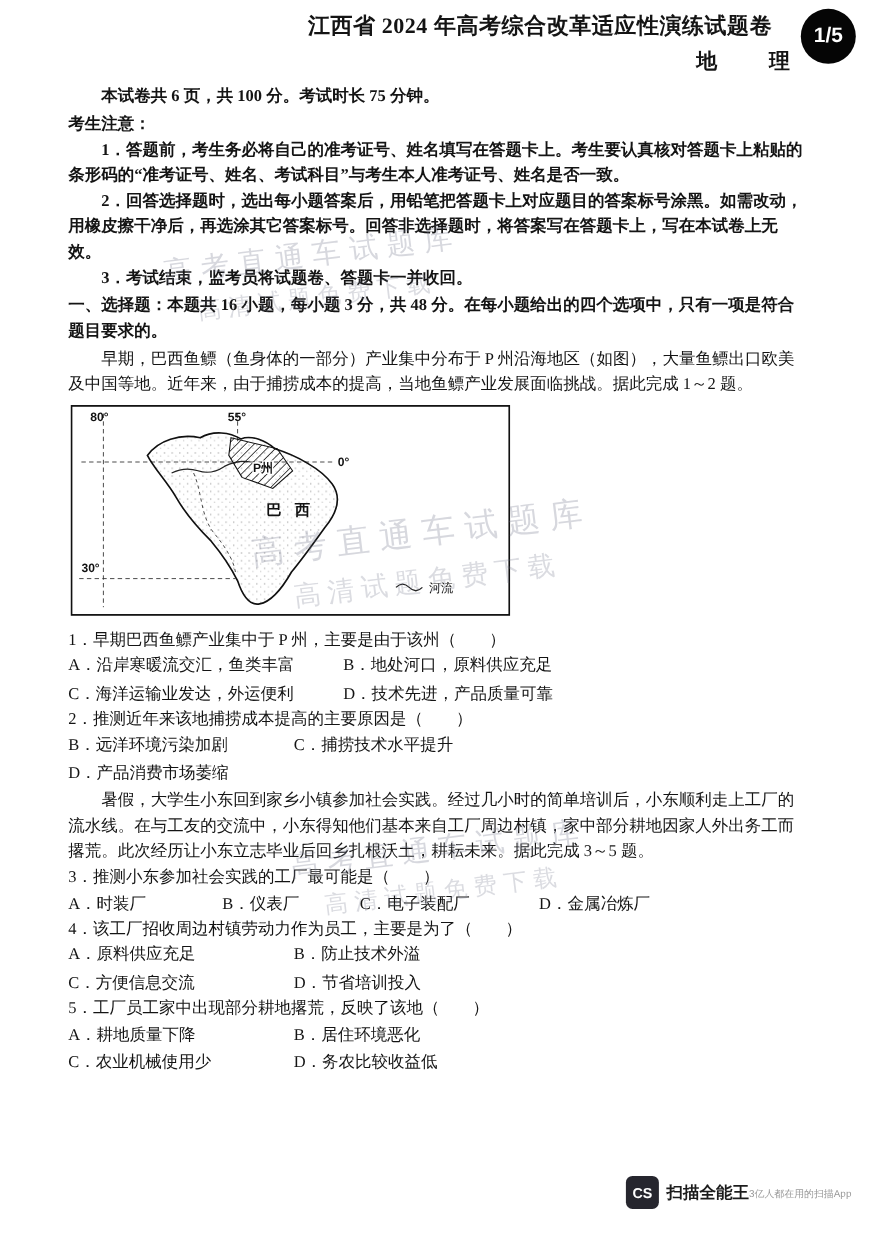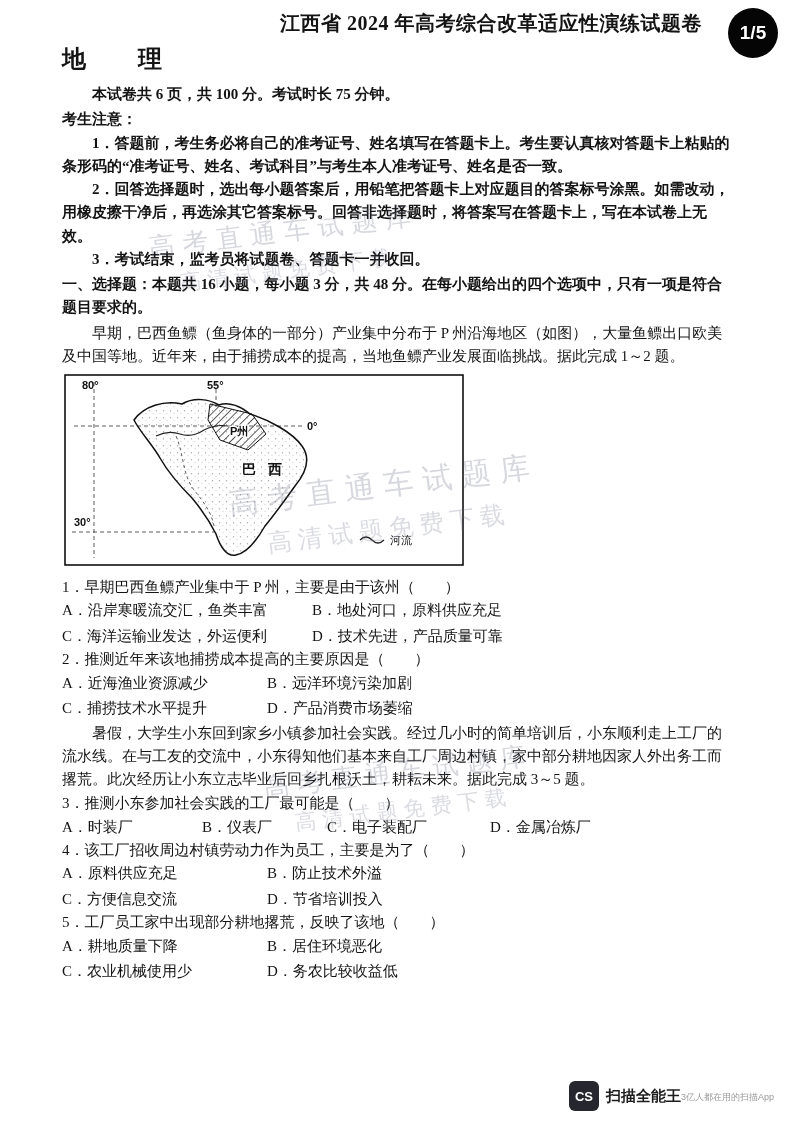--- a/index.html
+++ b/index.html
@@ -10,21 +10,21 @@
     font-family:"Liberation Serif","DejaVu Serif",serif; color:#141414;
     padding:10px 62px 0 62px; overflow:hidden;
   }
   .badge{
     position:absolute; top:8px; right:16px; width:50px; height:50px;
     background:#050505; color:#fff; border-radius:50%;
     display:flex; align-items:center; justify-content:center;
     font:bold 19px "Liberation Sans","DejaVu Sans",sans-serif;
   }
   h1.title{ text-align:right; font-size:20px; font-weight:bold; letter-spacing:.5px; padding-right:30px;}
-  h2.subject{ text-align:left; font-size:24px; font-weight:bold; letter-spacing:14px; margin-top:6px; }
+  h2.subject{ text-align:right; font-size:19px; font-weight:bold; letter-spacing:14px; margin-top:6px; }
   p{ font-size:15px; line-height:1.55; }
   .indent{ text-indent:2em; }
   .intro{ margin-top:8px; font-weight:bold; }
   .notice-title{ font-weight:bold; margin-top:2px; }
   .notice-item{ font-weight:bold; text-indent:2em; }
   .section-heading{ font-weight:bold; margin-top:2px; }
   .passage{ text-indent:2em; margin-top:2px; }
   .map-wrap{ margin:6px 0 6px 2px; }
   svg text{ font-family:"Liberation Sans","DejaVu Sans",sans-serif; fill:#111; }
   .question{ margin-top:1px; }
@@ -36,21 +36,21 @@
   .watermark{
     position:absolute; pointer-events:none; color:rgba(110,115,135,.28);
     font-family:"Liberation Sans","DejaVu Sans",sans-serif; text-align:center;
     transform:rotate(-7deg); line-height:1.5; white-space:nowrap;
   }
   .wm-1{ top:212px; left:150px; font-size:26px; letter-spacing:8px; }
   .wm-2{ top:462px; left:230px; font-size:30px; letter-spacing:9px; }
   .wm-3{ top:752px; left:265px; font-size:26px; letter-spacing:8px; }
   .watermark .wm-line2{ font-size:.82em; opacity:.9; display:block; margin-top:4px; letter-spacing:6px; }
   .scan-footer{
-    position:absolute; right:20px; bottom:12px; display:flex; align-items:center; gap:7px;
+    position:absolute; right:20px; bottom:24px; display:flex; align-items:center; gap:7px;
     font-family:"Liberation Sans","DejaVu Sans",sans-serif;
   }
   .cs-icon{
     width:30px; height:30px; border-radius:6px; background:#26262e; color:#fff;
     display:flex; align-items:center; justify-content:center;
     font:bold 13px "Liberation Sans",sans-serif;
   }
   .brand-col{ display:flex; flex-direction:row; }
   .brand-name{ font-size:15px; font-weight:bold; color:#1c1c1c; }
   .brand-sub{ font-size:9px; color:#9a9a9a; margin-top:4px; }
@@ -124,21 +124,20 @@
       <span class="opt">A．沿岸寒暖流交汇，鱼类丰富</span>
       <span class="opt">B．地处河口，原料供应充足</span>
       <span class="opt">C．海洋运输业发达，外运便利</span>
       <span class="opt">D．技术先进，产品质量可靠</span>
     </div>
   </div>
 
   <div class="question">
     <p class="stem">2．推测近年来该地捕捞成本提高的主要原因是（　　）</p>
     <div class="opts cols-2">
-      <span class="opt">A．近海渔业资源减少</span>
       <span class="opt">B．远洋环境污染加剧</span>
       <span class="opt">C．捕捞技术水平提升</span>
       <span class="opt">D．产品消费市场萎缩</span>
     </div>
   </div>
 
   <p class="passage">暑假，大学生小东回到家乡小镇参加社会实践。经过几小时的简单培训后，小东顺利走上工厂的流水线。在与工友的交流中，小东得知他们基本来自工厂周边村镇，家中部分耕地因家人外出务工而撂荒。此次经历让小东立志毕业后回乡扎根沃土，耕耘未来。据此完成 3～5 题。</p>
 
   <div class="question">
     <p class="stem">3．推测小东参加社会实践的工厂最可能是（　　）</p>

